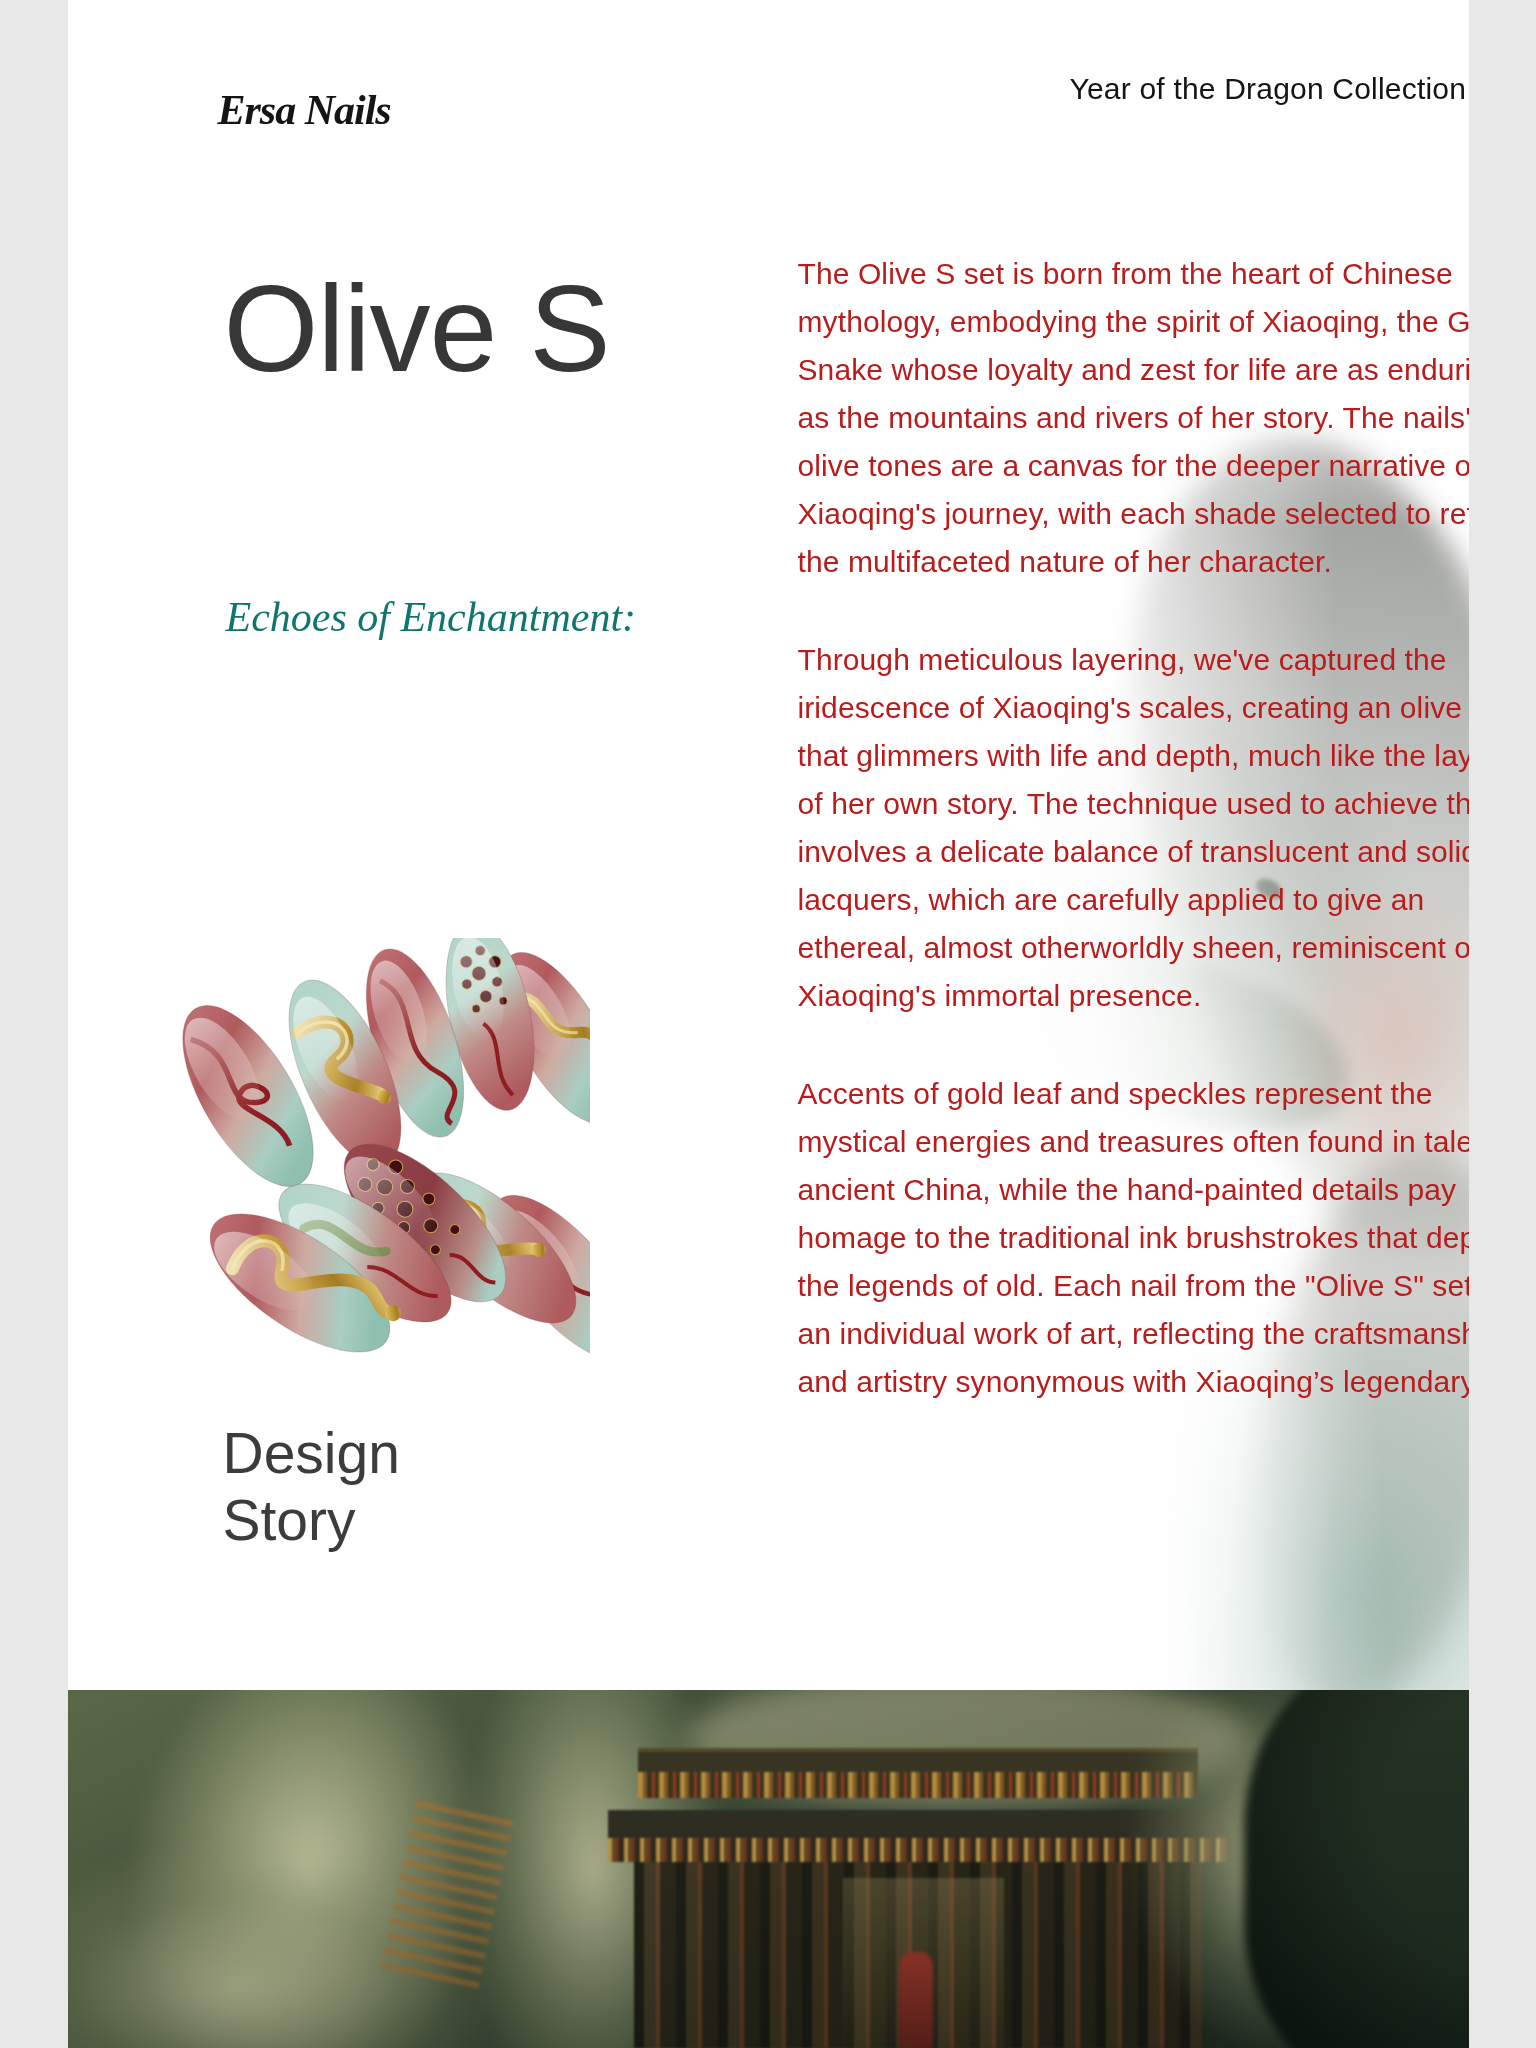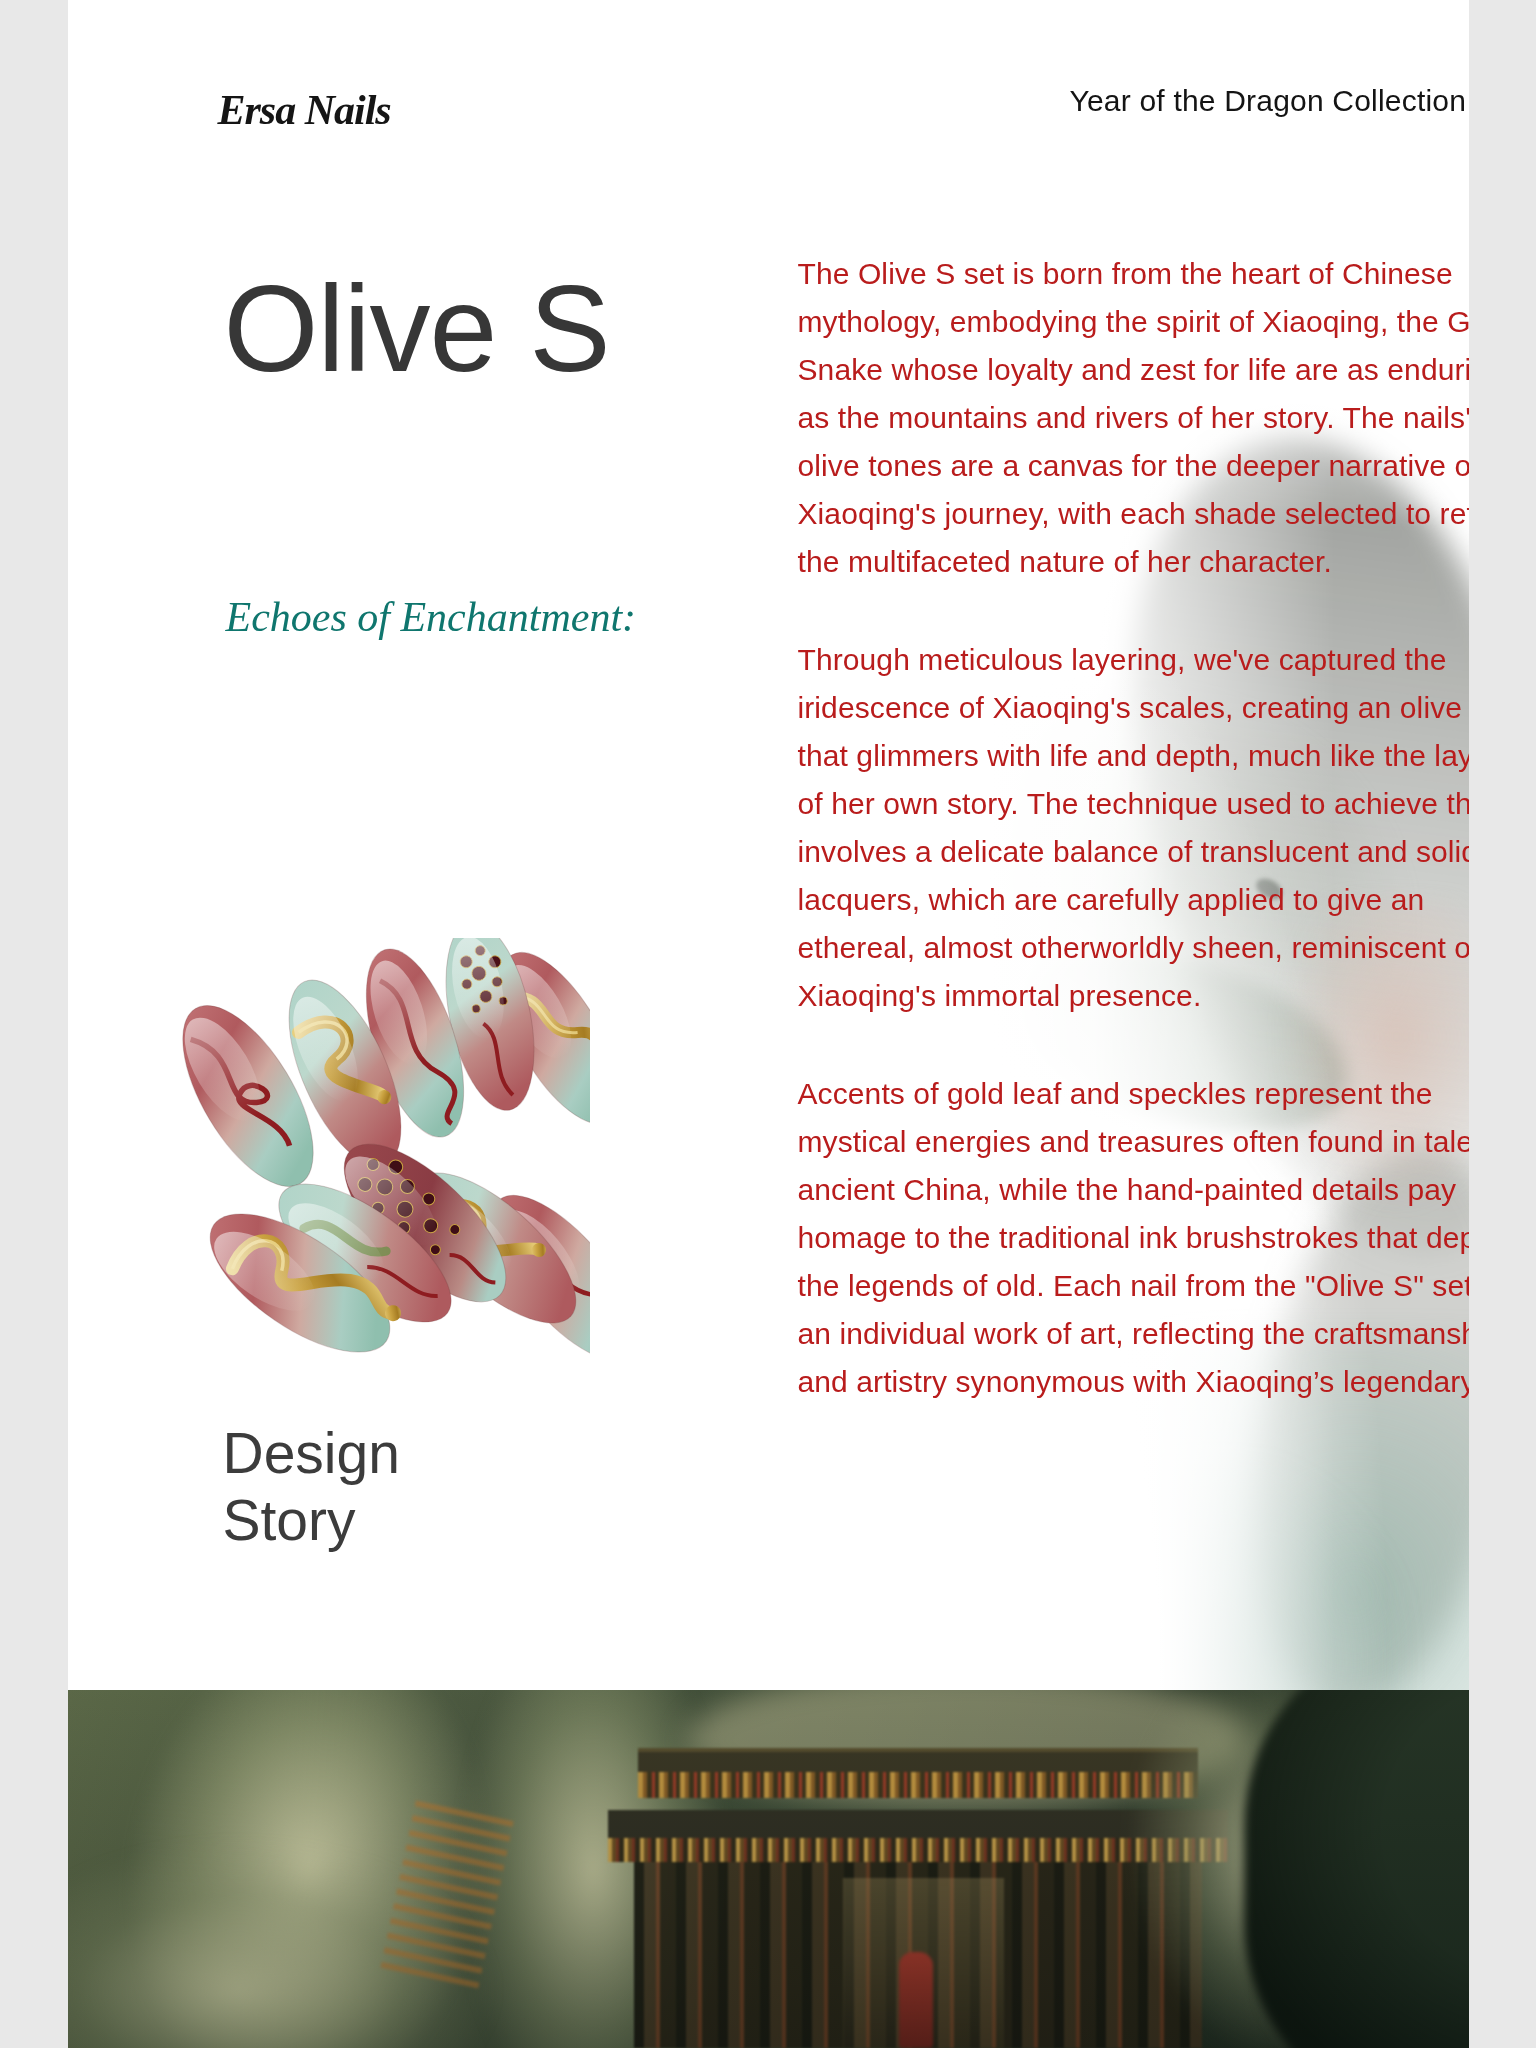--- a/index.html
+++ b/index.html
@@ -12,21 +12,21 @@
   .abs { position:absolute; }
 
   
   .brand {
     left:150px; top:86px;
     font-family:"Liberation Serif","DejaVu Serif",serif;
     font-style:italic; font-weight:700;
     font-size:42px; letter-spacing:-1px; color:#151515; z-index:4;
   }
   .collection {
-    left:1002px; top:84px; width:460px;
+    left:1002px; top:72px; width:460px;
     font-size:30px; color:#141414; letter-spacing:.2px; z-index:4;
   }
 
   
   .hero-title {
     left:156px; top:252px; width:390px;
     font-size:122px; line-height:154px; font-weight:400;
     color:#373737; letter-spacing:-1px; z-index:3;
   }
   .subtitle { left:158px; top:588px; width:460px; z-index:3; }

